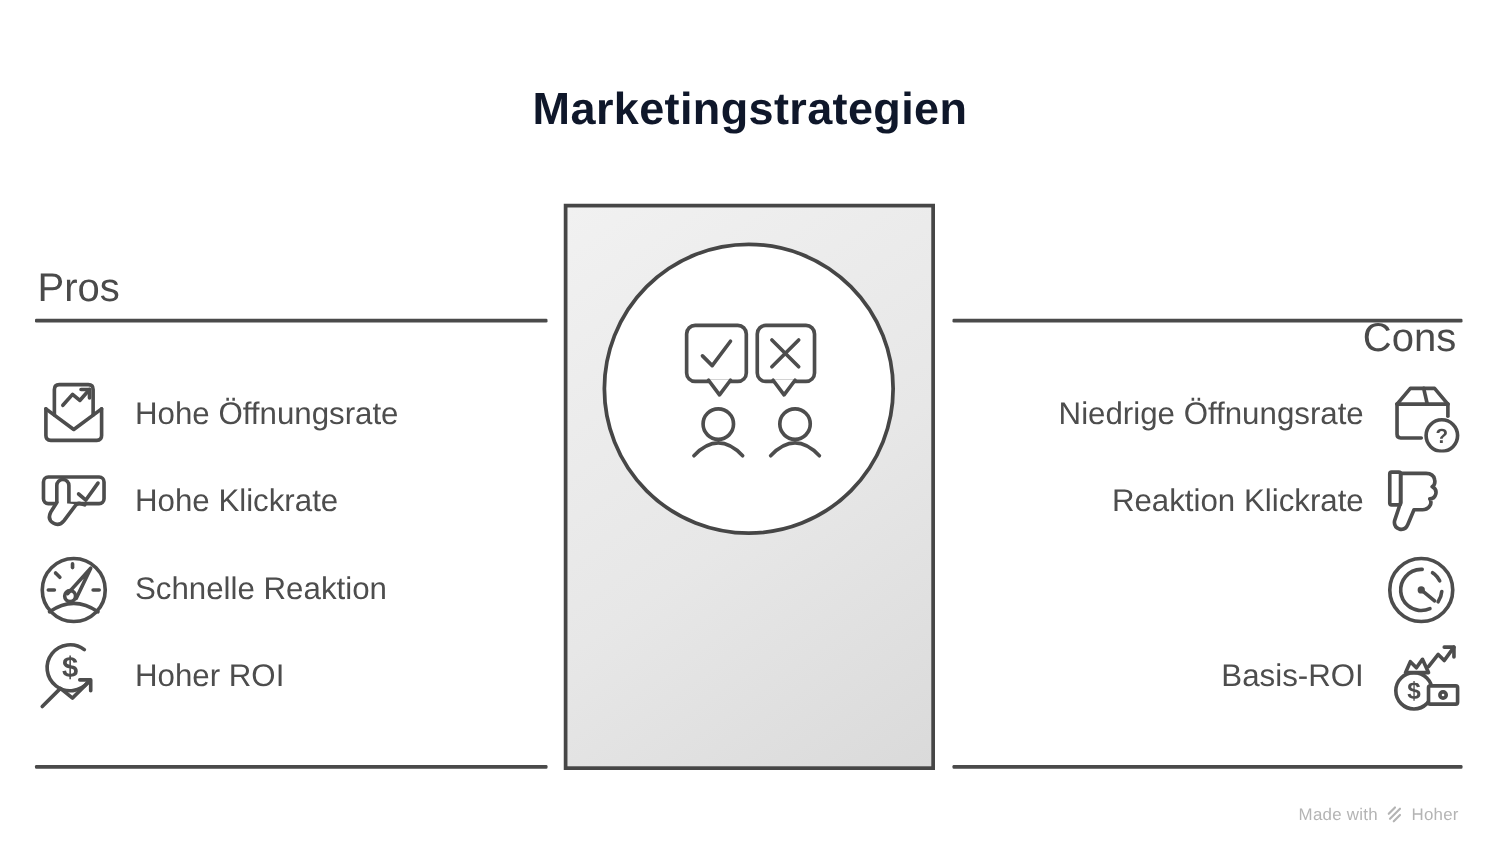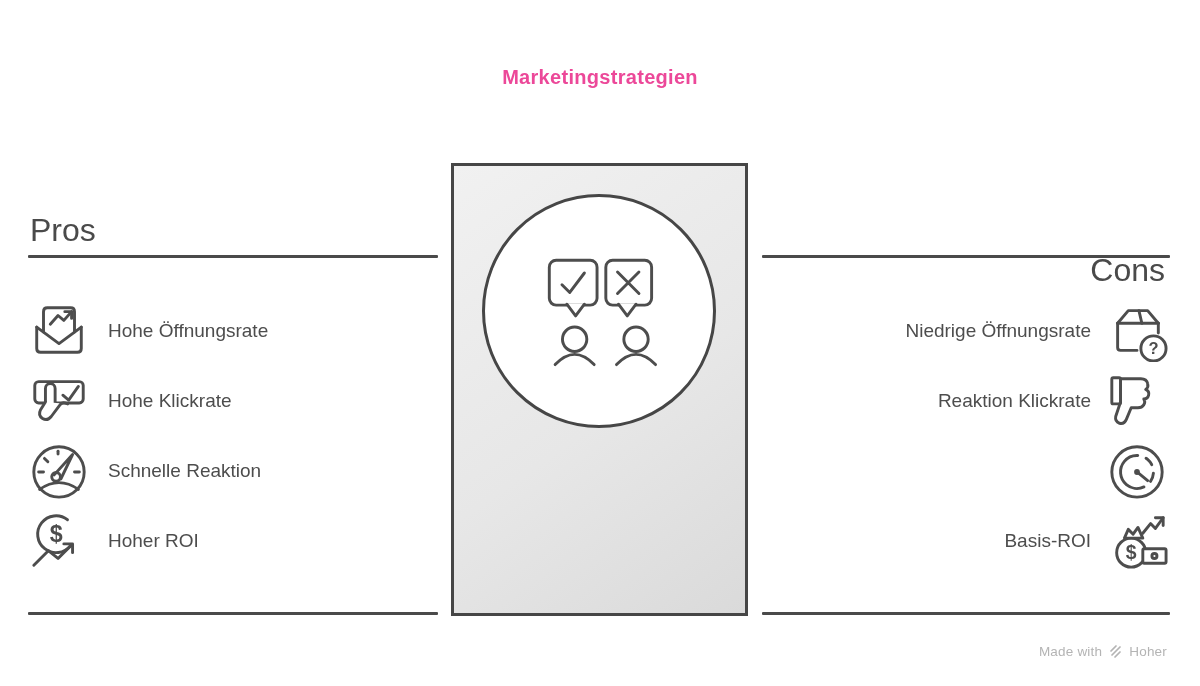--- a/index.html
+++ b/index.html
@@ -2,36 +2,36 @@
 <html><head>
 <meta charset="utf-8">
 <style>
   html,body{margin:0;padding:0;}
   body{
     width:1200px;height:686px;position:relative;background:#ffffff;
     font-family:"Liberation Sans", sans-serif;overflow:hidden;
   }
   .title{
     position:absolute;top:66px;left:0;width:1200px;text-align:center;
-    font-size:20px;font-weight:bold;color:#ec4899;letter-spacing:.3px;
+    font-size:36px;font-weight:bold;color:#0f172a;letter-spacing:.3px;
   }
   .heading{position:absolute;font-size:32px;color:#4a4a4a;}
   .heading.pros{left:30px;top:212px;}
   .heading.cons{right:35px;top:212px;margin-top:40px;}
   .rule{position:absolute;height:3px;background:#4a4a4a;border-radius:1px;}
   .rule.pros-top{left:28px;top:255px;width:410px;}
   .rule.pros-bottom{left:28px;top:612px;width:410px;}
   .rule.cons-top{left:762px;top:255px;width:408px;}
   .rule.cons-bottom{left:762px;top:612px;width:408px;}
   .items{position:absolute;top:296px;display:flex;flex-direction:column;}
   .items.left{left:28px;}
   .items.right{right:32px;}
   .row{display:flex;align-items:center;height:70px;gap:18px;}
   .row.r{justify-content:flex-end;gap:15px;}
-  .row .label{font-size:19px;color:#4d4d4d;white-space:nowrap;}
+  .row .label{font-size:25px;color:#4d4d4d;white-space:nowrap;}
   .icon{width:62px;height:62px;flex:0 0 62px;}
   .icon svg{width:62px;height:62px;display:block;}
   .panel{
     position:absolute;left:451px;top:163px;width:297px;height:453px;
     box-sizing:border-box;border:3px solid #464646;
     background:linear-gradient(145deg,#f1f1f1 0%,#e7e7e7 55%,#dadada 100%);
   }
   .big-circle{
     position:absolute;left:482px;top:194px;width:234px;height:234px;
     box-sizing:border-box;border:3px solid #464646;border-radius:50%;background:#ffffff;

